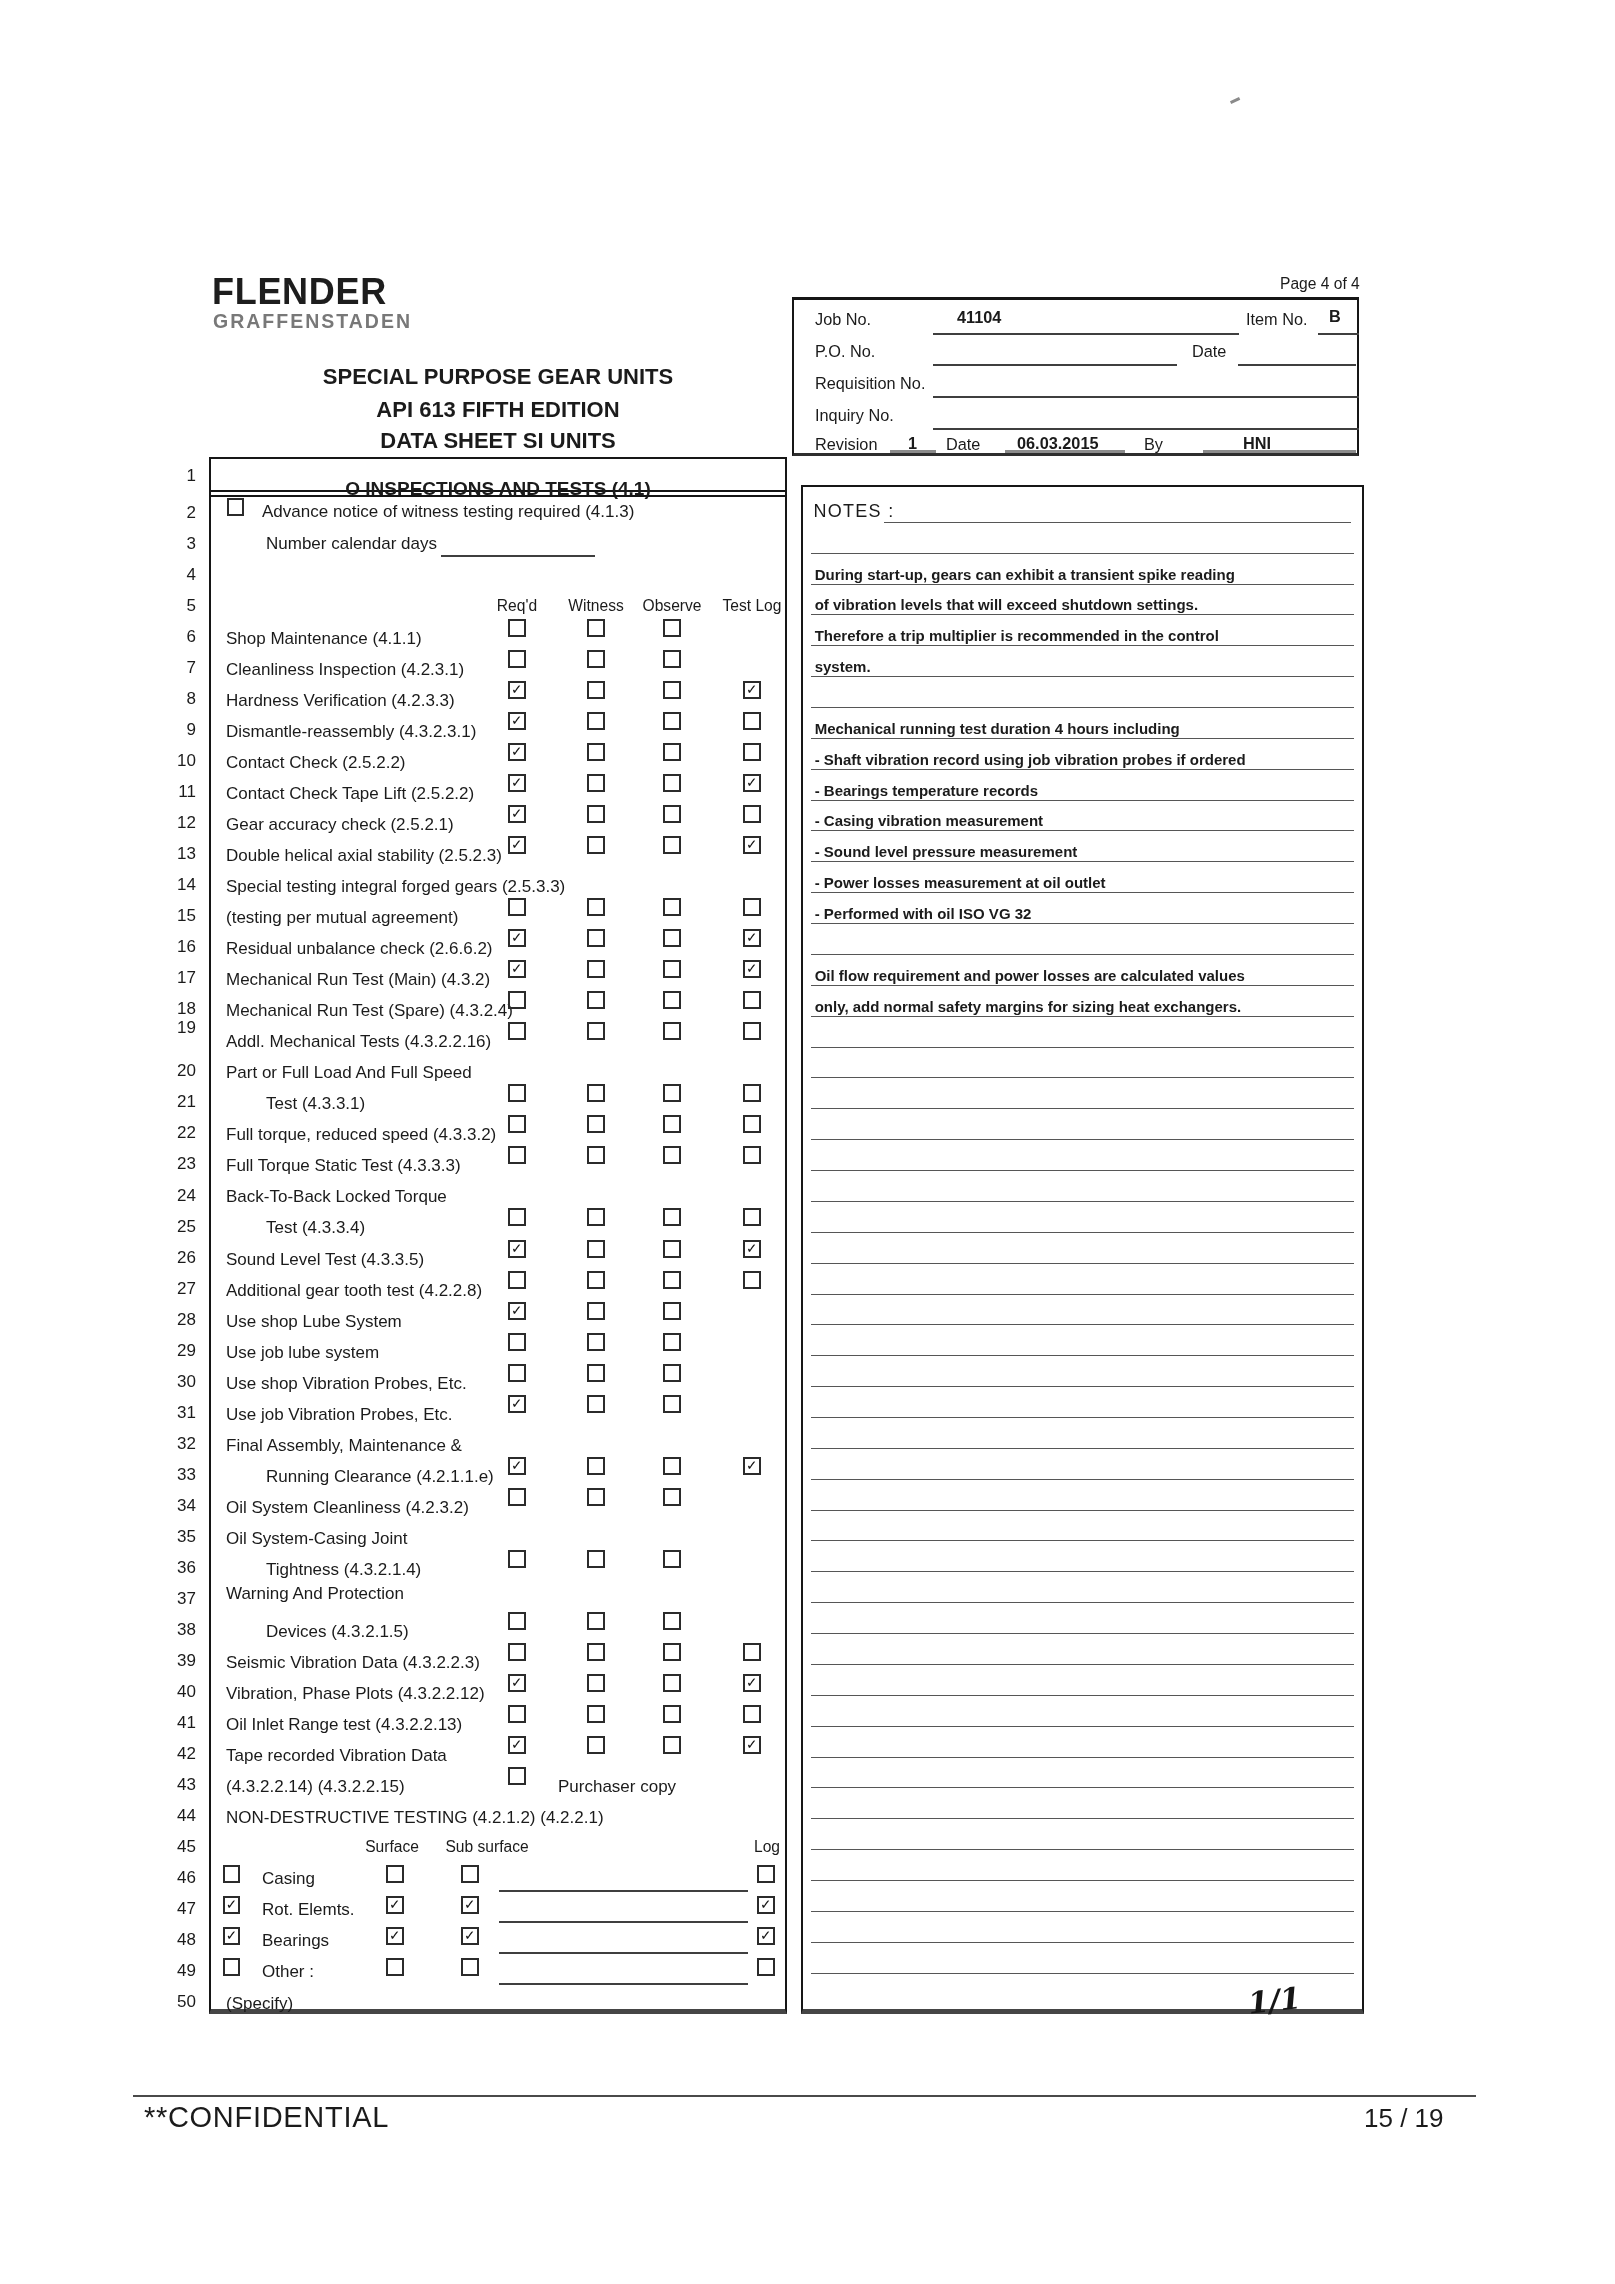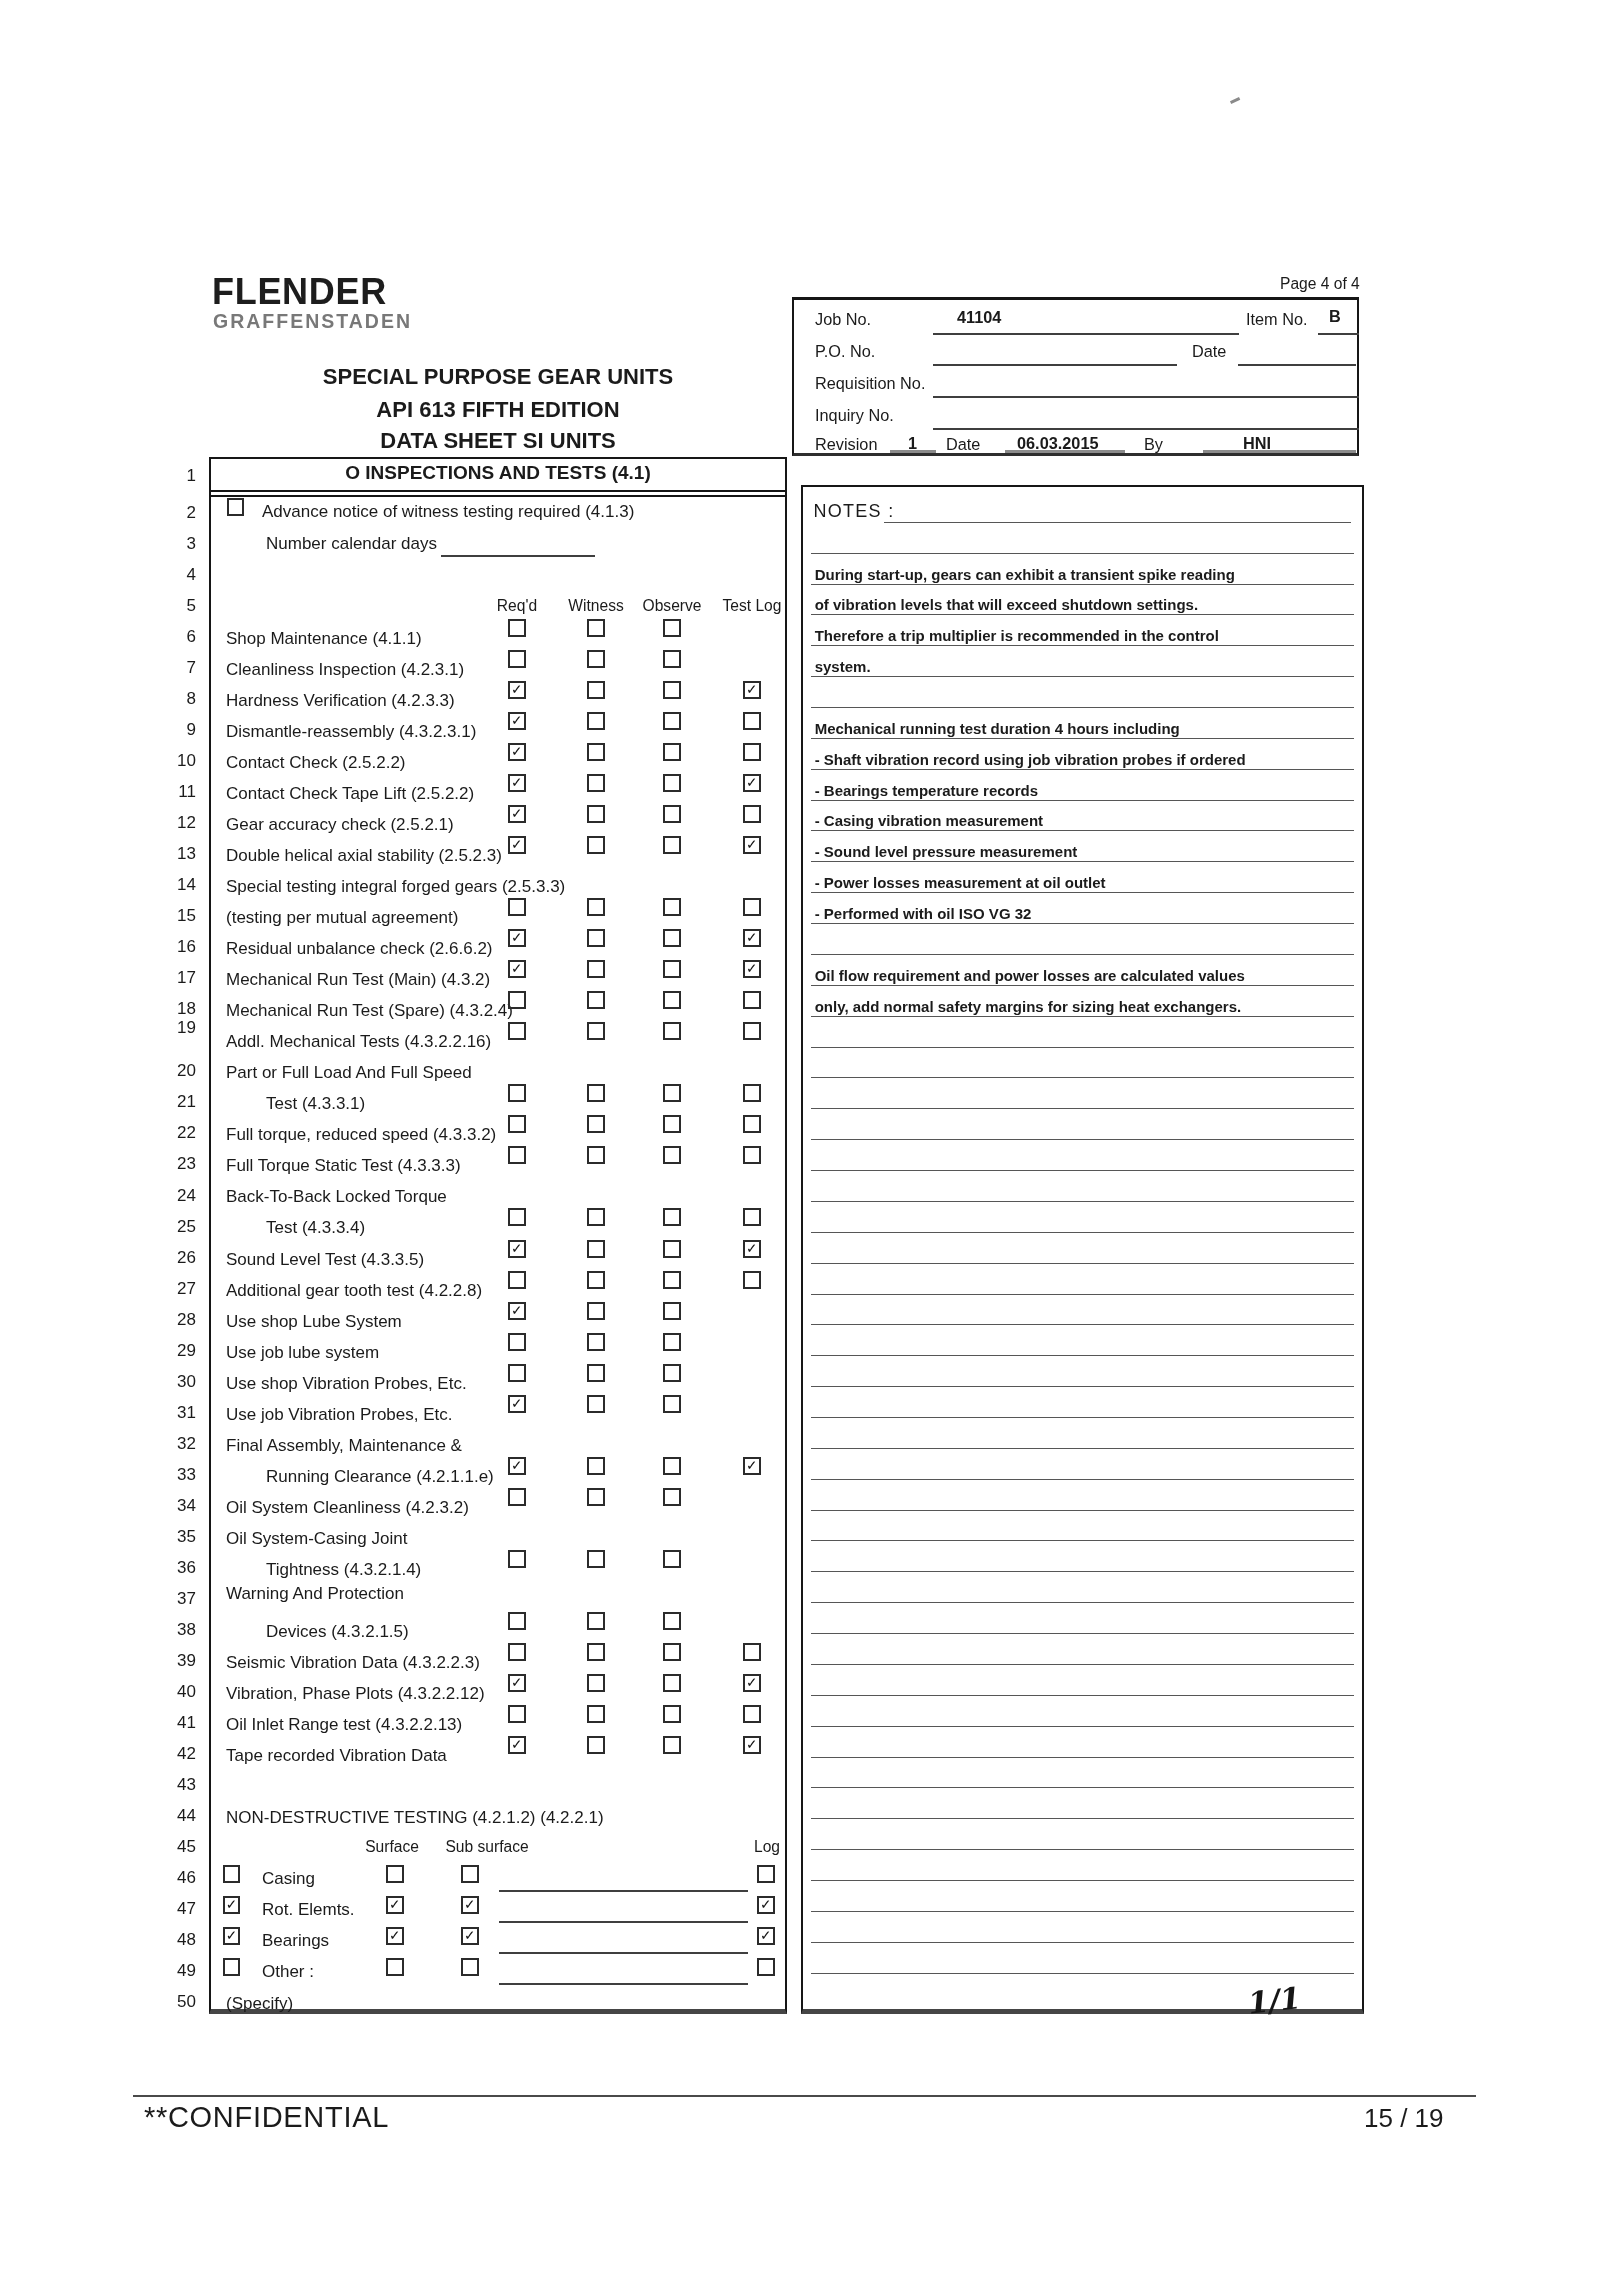--- a/index.html
+++ b/index.html
@@ -16,21 +16,21 @@
   .jb-label{position:absolute;font-size:16.3px;white-space:nowrap;}
   .jb-value{position:absolute;font-size:16.3px;font-weight:bold;white-space:nowrap;}
   
   .ul{position:absolute;height:0;border-bottom:2px solid #3f3f3f;}
   .ul.thin{border-bottom:1.3px solid #565656;}
   .ul.thick{border-bottom:3.9px solid #8b8b8b;}
   
   #left-box{position:absolute;left:209px;top:457px;width:578px;height:1557px;box-sizing:border-box;
             border:2.6px solid #161616;border-bottom:5.2px solid #454545;}
   #lb-header{position:absolute;left:0;top:0;width:100%;height:33px;border-bottom:2px solid #141414;
-             text-align:center;font-size:19px;font-weight:bold;padding-top:3px;box-sizing:border-box;}
+             text-align:center;font-size:19px;font-weight:bold;padding-top:19px;box-sizing:border-box;}
   .trow{position:absolute;left:0;width:100%;height:31px;}
   .rlabel{position:absolute;font-size:17px;white-space:nowrap;}
   .colhead{position:absolute;top:9px;width:78px;text-align:center;font-size:15.6px;white-space:nowrap;}
   .rownum{position:absolute;left:160px;width:36px;text-align:right;font-size:17px;}
   .cb{position:absolute;width:17.6px;height:18px;border:2px solid #2b2b2b;box-sizing:border-box;
       text-align:center;font-size:13.7px;line-height:13.7px;color:#141414;background:transparent;}
   
   #notes-box{position:absolute;left:801px;top:485px;width:563px;height:1529px;box-sizing:border-box;
              border:2px solid #161616;border-bottom:5.2px solid #454545;}
   .nline{position:absolute;left:0;width:100%;height:31px;}
@@ -327,20 +327,25 @@
         <div class="cb" style="left: 376px; top: 0px;"></div>
         <div class="cb" style="left: 452px; top: 0px;"></div>
         <div class="cb" style="left: 532px; top: 0px;"></div>
       </div>
       <div class="trow" style="top: 1277px;">
         <div class="rlabel" style="left: 15px; top: 10.4px;">Tape recorded Vibration Data</div>
         <div class="cb" style="left: 297px; top: 0px;">✓</div>
         <div class="cb" style="left: 376px; top: 0px;"></div>
         <div class="cb" style="left: 452px; top: 0px;"></div>
         <div class="cb" style="left: 532px; top: 0px;">✓</div>
+      </div>
+      <div class="trow" style="top: 1308px;">
+        <div class="rlabel" style="left: 15px; top: 10.4px;">(4.3.2.2.14) (4.3.2.2.15)</div>
+        <div class="cb" style="left: 297px; top: 0px;"></div>
+        <div class="rlabel" style="left: 347px; top: 10.4px;">Purchaser copy</div>
       </div>
       <div class="trow" style="top: 1339px;">
         <div class="rlabel" style="left: 15px; top: 10.4px;">NON-DESTRUCTIVE TESTING (4.2.1.2) (4.2.2.1)</div>
       </div>
       <div class="trow" style="top: 1370px;">
         <div class="colhead" style="left: 142px; width: 78px;">Surface</div>
         <div class="colhead" style="left: 224px; width: 104px;">Sub surface</div>
         <div class="colhead" style="left: 520px; width: 72px;">Log</div>
       </div>
       <div class="trow" style="top: 1401px;">

